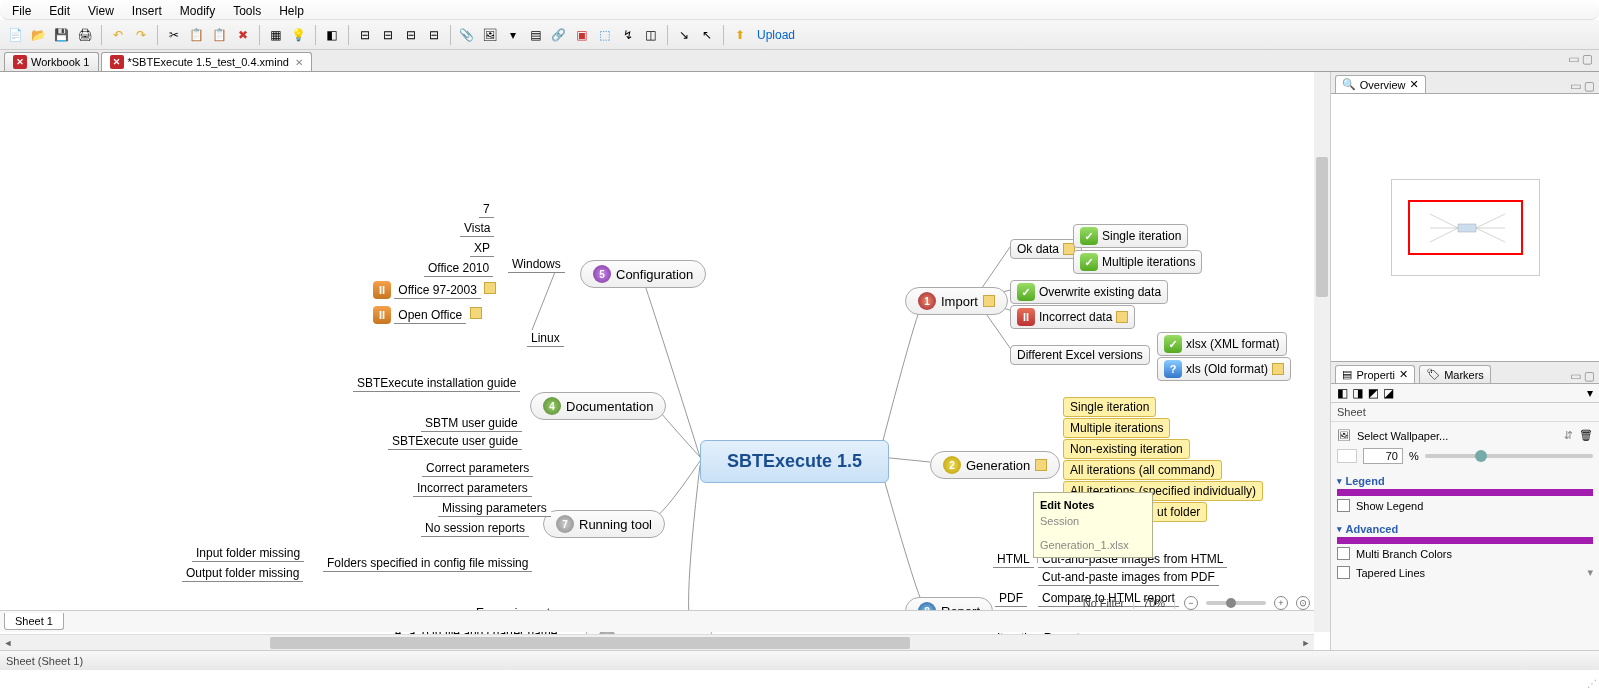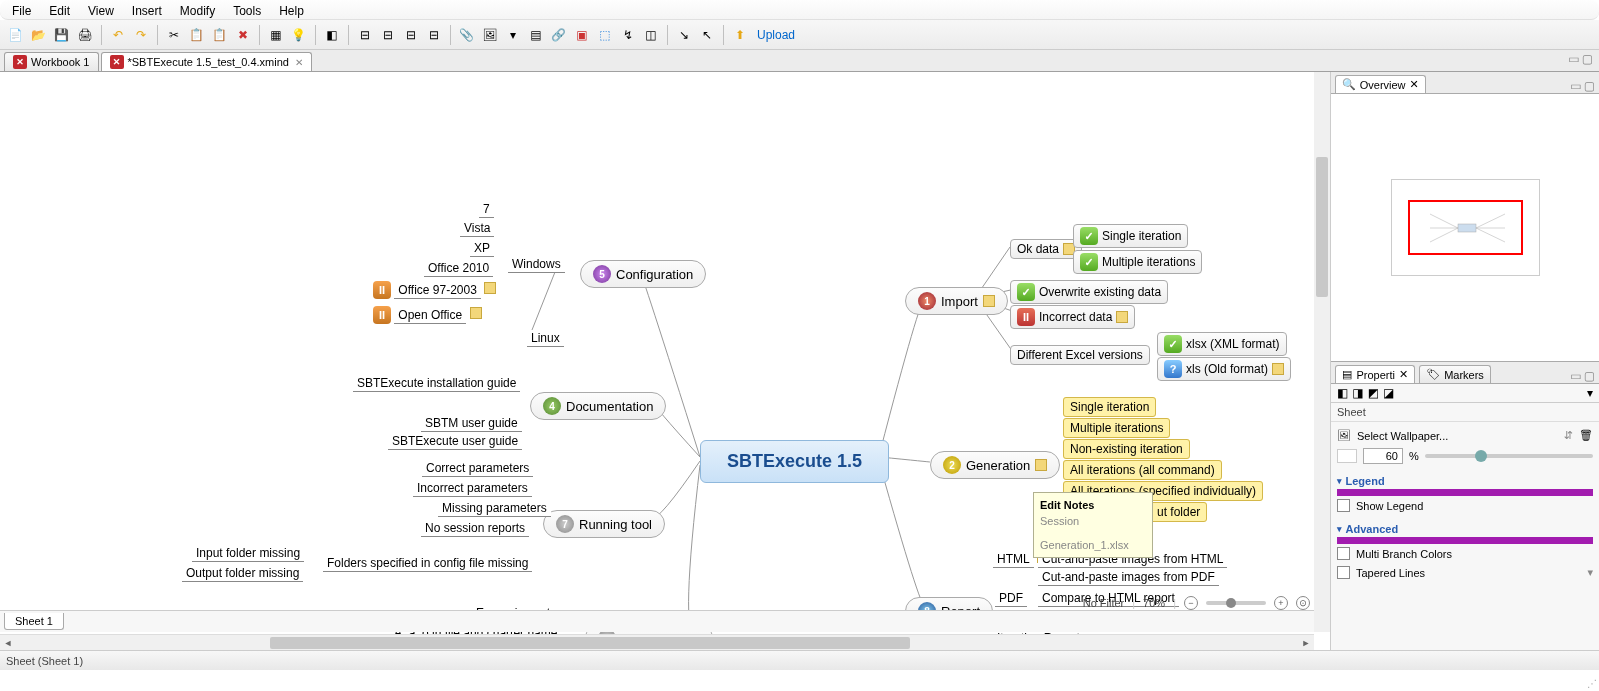--- a/index.html
+++ b/index.html
@@ -361,21 +361,21 @@
     <div style="padding:3px 6px;font-size:11px;color:#444;border-bottom:1px solid #ddd;">Sheet</div>
     <div class="prop-body">
       <div class="row">
         <span>🖼</span>
         <span>Select Wallpaper...</span>
         <span style="margin-left:auto;color:#888">⇵</span>
         <span>🗑</span>
       </div>
       <div class="row">
         <span style="width:20px;height:14px;border:1px solid #ccc;background:#fff;"></span>
-        <span class="spin">60</span>
+        <span class="spin">70</span>
         <span>%</span>
         <span class="slider">
             <span class="dot"></span>
           </span>
       </div>
       <div class="section-h">Legend</div>
       <div class="row">
           <span class="cb"></span> 
           <span>Show Legend</span>
         </div>

